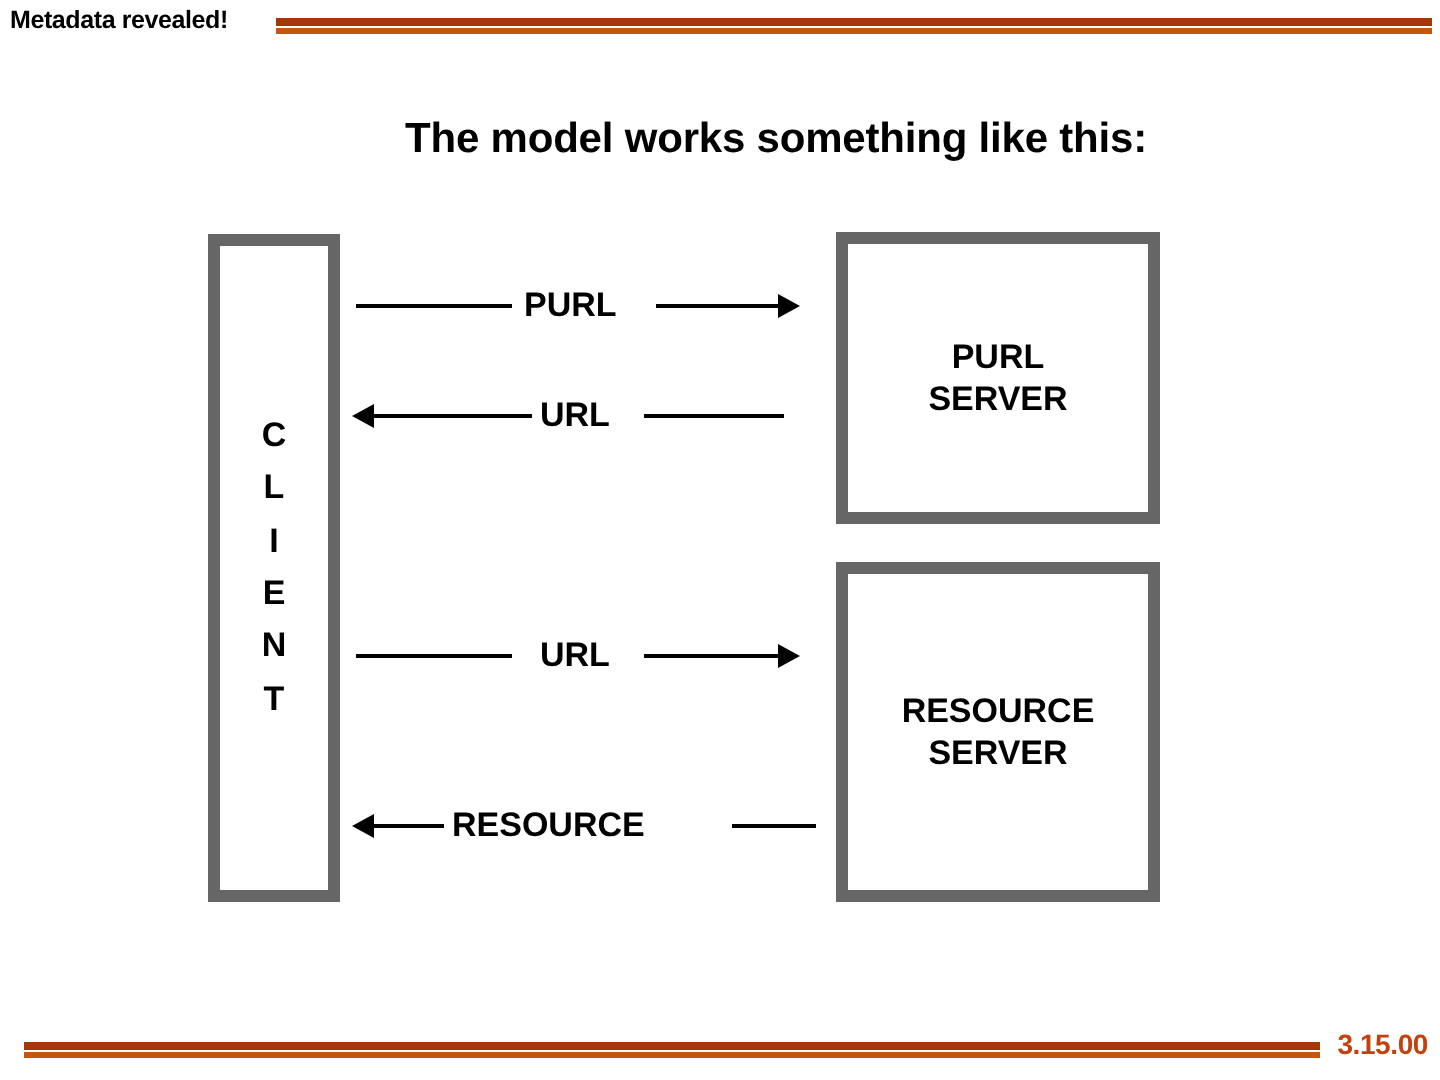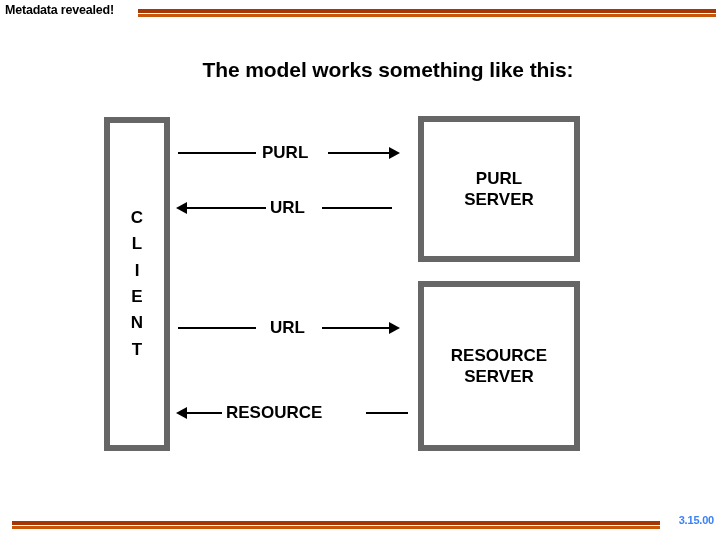--- a/index.html
+++ b/index.html
@@ -166,24 +166,24 @@
   
   #footer-rule {
     left: 12px;
     top: 521px;
     width: 648px;
   }
   #footer-label {
     position: absolute;
     right: 6px;
     top: 514px;
-    font-size: 11px;
+    font-size: 14px;
     font-weight: bold;
     letter-spacing: -0.2px;
-    color: #3b82f6;
+    color: #c2410c;
   }
 </style>
 </head>
 <body>
 
 <div id="header-banner">
   <div id="header-label">Metadata revealed!</div>
   <div class="rule" id="header-rule">
     <div class="band-dark"></div>
     <div class="band-gap"></div>

